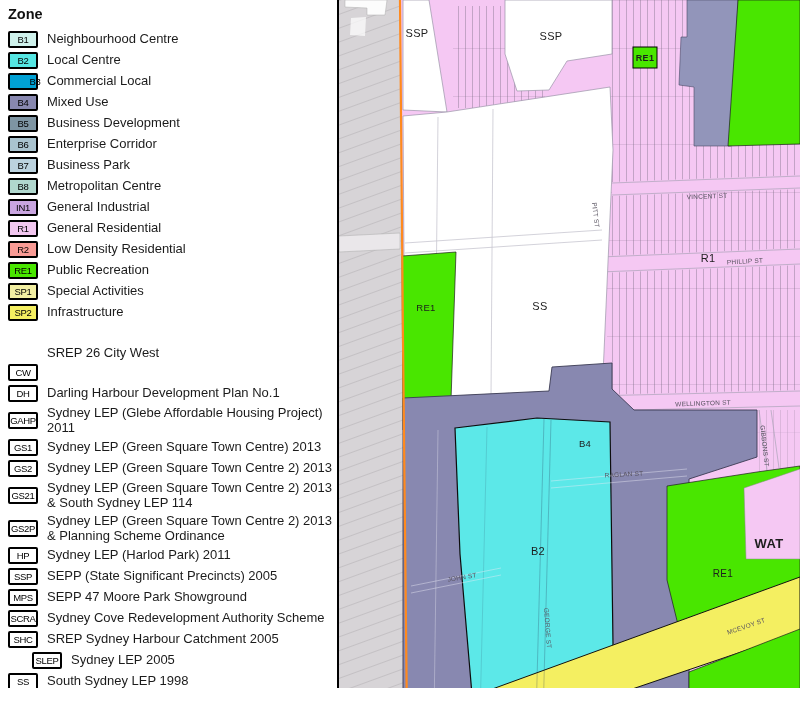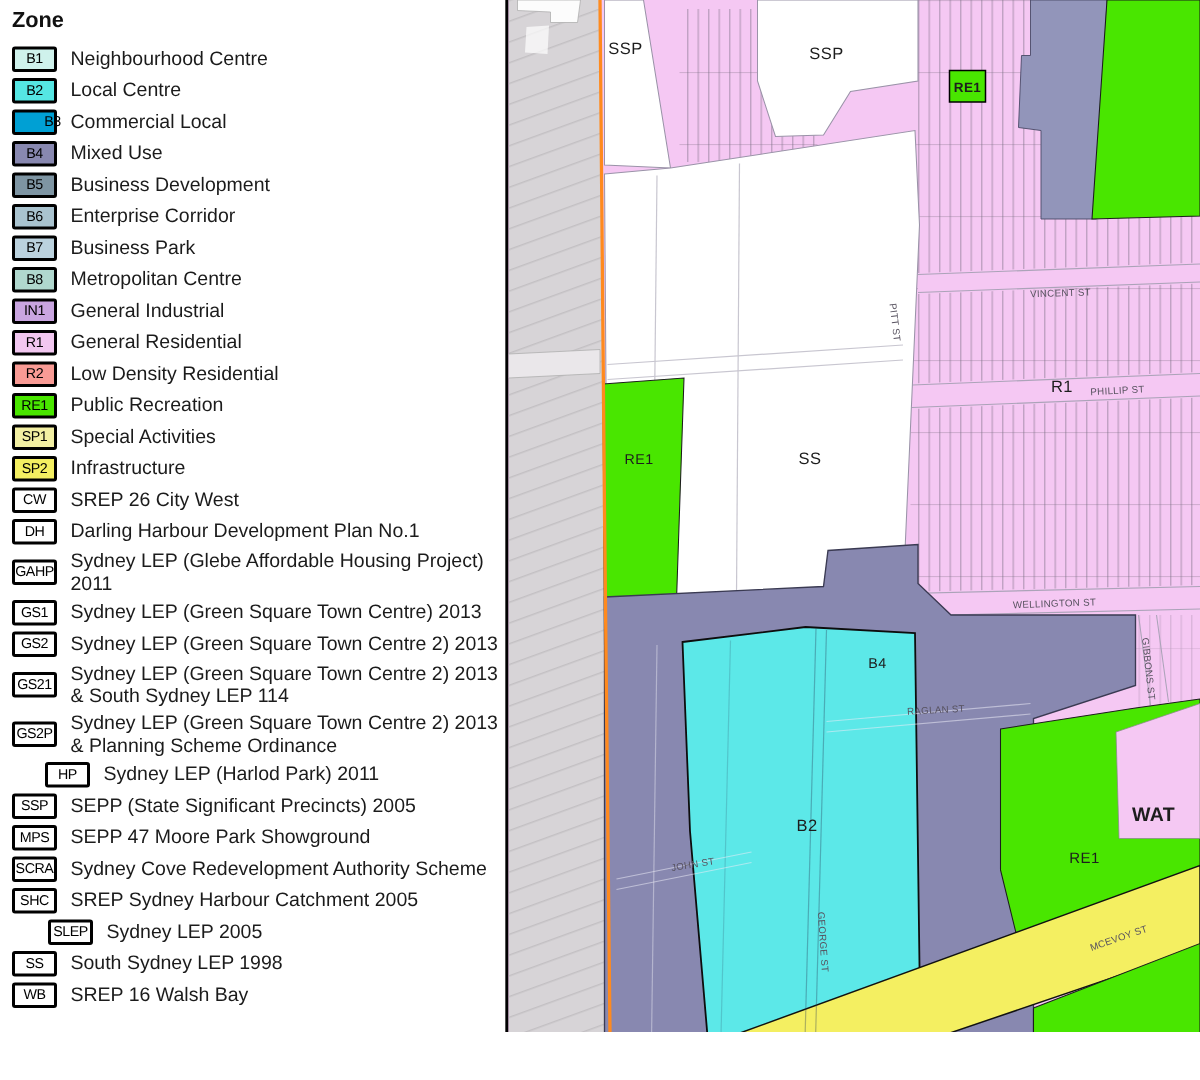--- a/index.html
+++ b/index.html
@@ -1,16 +1,16 @@
 <!DOCTYPE html>
 <html><head>
 <meta charset="utf-8">
 <style>
   html,body{margin:0;padding:0;background:#fff;font-family:"Liberation Sans",sans-serif;}
-  #screen{position:relative;width:800px;height:688px;overflow:hidden;background:#404040;}
+  #screen{position:relative;width:800px;height:688px;overflow:hidden;background:#fde047;}
 
   
   .legend{position:absolute;left:0;top:0;width:337px;height:720px;padding:4px 0 0 8px;
           box-sizing:border-box;overflow:hidden;background:#fff;}
   .legend-title{font-size:14.5px;font-weight:bold;color:#111;margin:2px 0 9px 0;}
   .rows{display:flex;flex-direction:column;gap:4px;}
   .row{display:flex;align-items:center;gap:9px;}
   .sw{flex:0 0 30px;width:30px;height:17px;border:2px solid #000;border-radius:2px;
       box-sizing:border-box;display:flex;align-items:center;justify-content:center;
       font-size:9.5px;letter-spacing:-0.3px;color:#000;background:#fff;}
@@ -85,21 +85,21 @@
       </div>
         <div class="row">
         <span class="sw" style="background: rgb(242, 239, 162);">SP1</span>
         <span class="lbl">Special Activities</span>
       </div>
         <div class="row">
         <span class="sw" style="background: rgb(244, 239, 97);">SP2</span>
         <span class="lbl">Infrastructure</span>
       </div>
         <div class="row">
-        <span class="sw" style="background: rgb(255, 255, 255);">CW</span>
+        <span class="sw" style="background: rgb(255, 255, 255); margin-top: 39px;">CW</span>
         <span class="lbl">SREP 26 City West</span>
       </div>
         <div class="row">
         <span class="sw" style="background: rgb(255, 255, 255);">DH</span>
         <span class="lbl">Darling Harbour Development Plan No.1</span>
       </div>
         <div class="row">
         <span class="sw" style="background: rgb(255, 255, 255);">GAHP</span>
         <span class="lbl">Sydney LEP (Glebe Affordable Housing Project) 2011</span>
       </div>
@@ -113,21 +113,21 @@
       </div>
         <div class="row">
         <span class="sw" style="background: rgb(255, 255, 255);">GS21</span>
         <span class="lbl">Sydney LEP (Green Square Town Centre 2) 2013 &amp; South Sydney LEP 114</span>
       </div>
         <div class="row">
         <span class="sw" style="background: rgb(255, 255, 255);">GS2P</span>
         <span class="lbl">Sydney LEP (Green Square Town Centre 2) 2013 &amp; Planning Scheme Ordinance</span>
       </div>
         <div class="row">
-        <span class="sw" style="background: rgb(255, 255, 255); margin-left: 22px;">HP</span>
+        <span class="sw" style="background: rgb(255, 255, 255);">HP</span>
         <span class="lbl">Sydney LEP (Harlod Park) 2011</span>
       </div>
         <div class="row">
         <span class="sw" style="background: rgb(255, 255, 255);">SSP</span>
         <span class="lbl">SEPP (State Significant Precincts) 2005</span>
       </div>
         <div class="row">
         <span class="sw" style="background: rgb(255, 255, 255);">MPS</span>
         <span class="lbl">SEPP 47 Moore Park Showground</span>
       </div>

